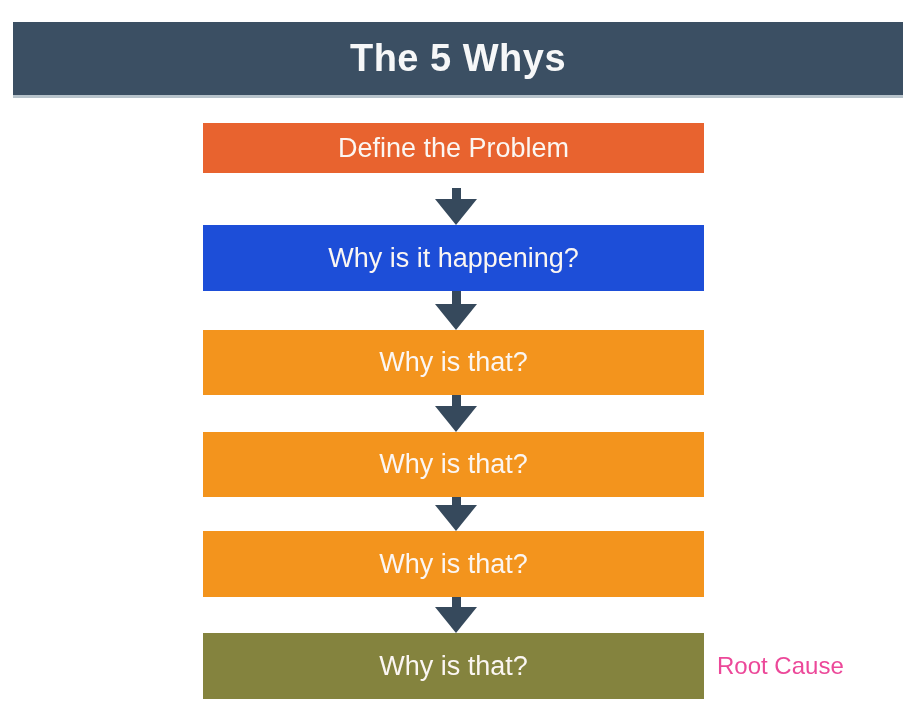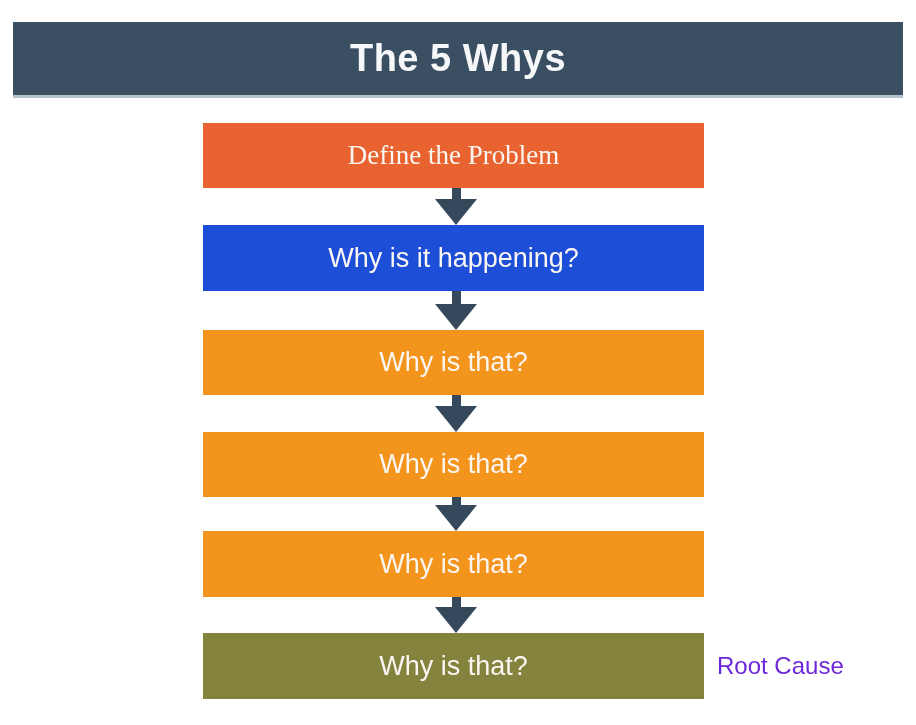--- a/index.html
+++ b/index.html
@@ -29,21 +29,21 @@
     position: absolute;
     left: 203px;
     width: 501px;
     display: flex; align-items: center; justify-content: center;
   }
   .step span {
     color: #fbf6f2;
     font-size: 27px;
     font-weight: 400;
   }
-  .step-1 { top: 123px; height: 65px; font-family: Liberation Serif, serif; }
+  .step-1 { top: 123px; height: 50px; }
   .step-2 { top: 225px; height: 66px; }
   .step-3 { top: 330px; height: 65px; }
   .step-4 { top: 432px; height: 65px; }
   .step-5 { top: 531px; height: 66px; }
   .step-6 { top: 633px; height: 66px; }
   .arrow {
     position: absolute;
     left: 435px;
     width: 42px;
     display: flex; flex-direction: column; align-items: center;
@@ -55,21 +55,21 @@
   }
   .arrow-1 { top: 188px; height: 37px; }
   .arrow-2 { top: 291px; height: 39px; }
   .arrow-3 { top: 395px; height: 37px; }
   .arrow-4 { top: 497px; height: 34px; }
   .arrow-5 { top: 597px; height: 36px; }
   .root-cause-label {
     position: absolute;
     left: 717px; top: 633px; height: 66px;
     display: flex; align-items: center;
-    color: #6d28d9;
+    color: #ec4899;
     font-size: 24px;
   }
 </style>
 </head>
 <body>
 
 <div class="canvas">
 
   <div class="header" style="background-color: rgb(59, 79, 99);">
     <div class="title">The 5 Whys</div>

